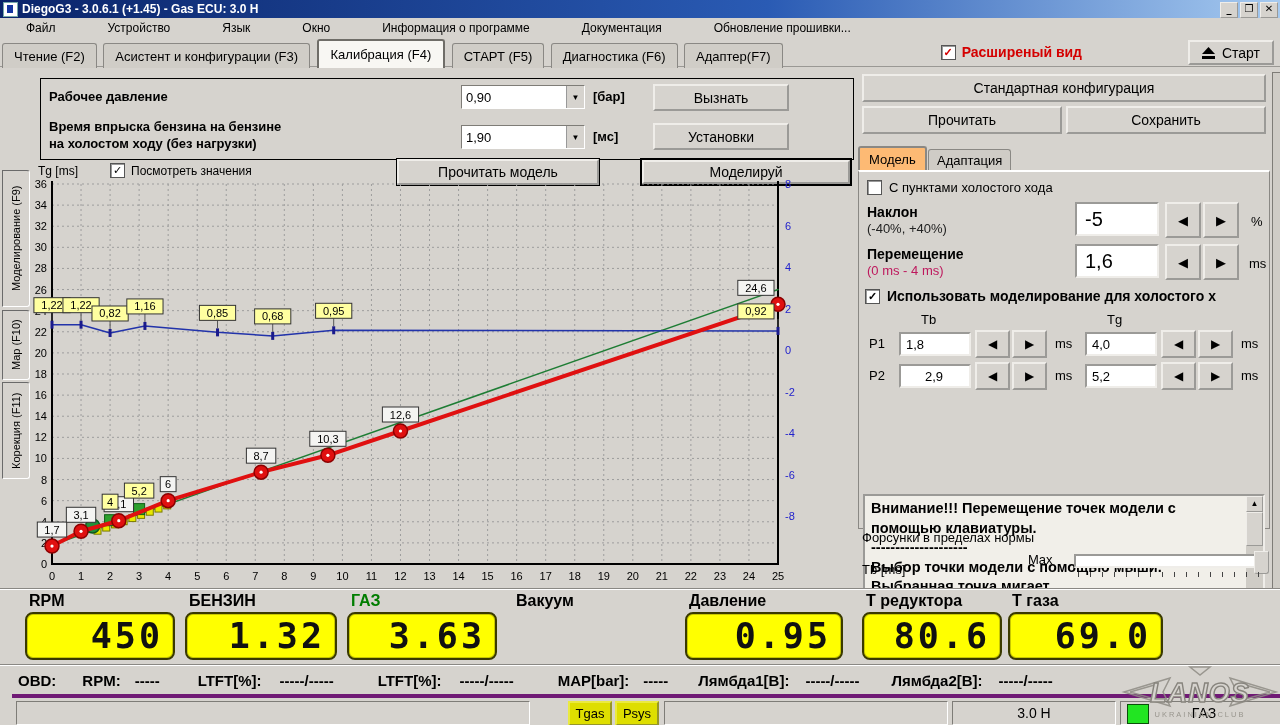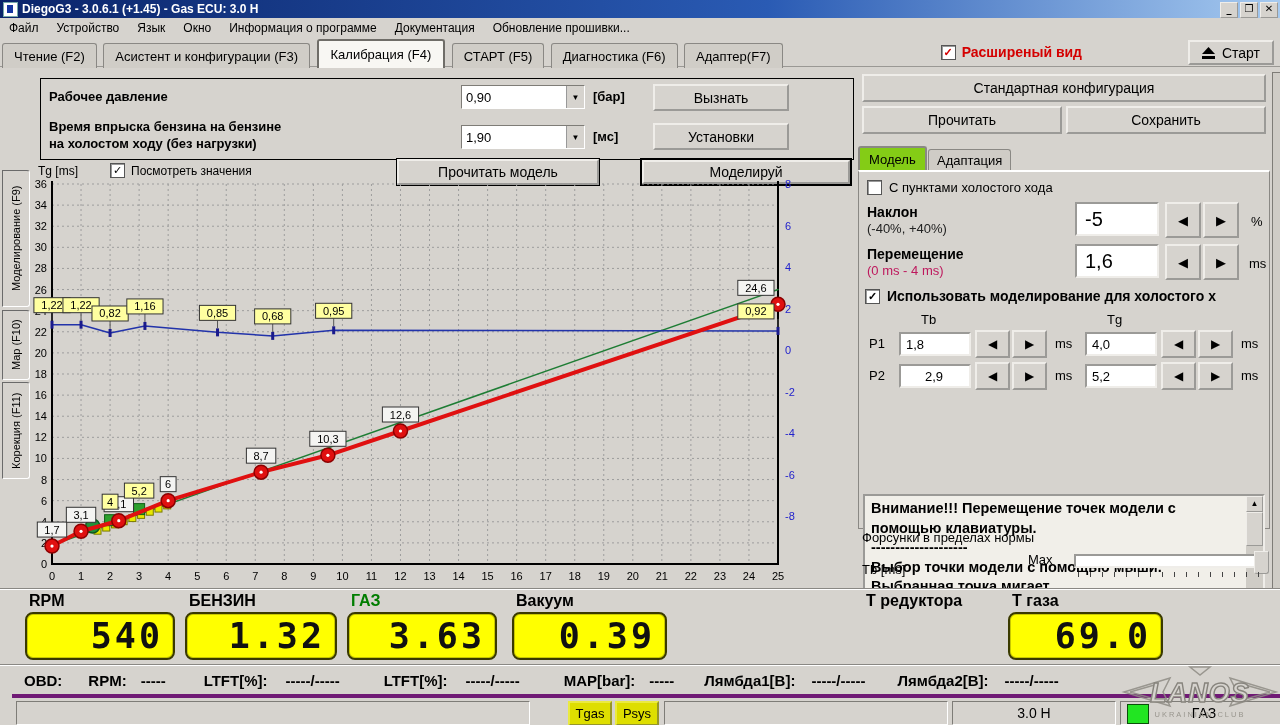--- a/index.html
+++ b/index.html
@@ -12,21 +12,21 @@
   
   .titlebar{left:0;top:0;width:1280px;height:18px;background:linear-gradient(90deg,#0a246a,#2a5bb4 60%,#a6caf0);
             display:flex;align-items:center;color:#fff;font-weight:bold;font-size:12px;padding-left:3px;box-sizing:border-box}
   .appicon{width:13px;height:13px;background:#fff;border:1px solid #7aa;margin-right:4px;position:relative}
   .appicon:before{content:"";position:absolute;left:3px;top:2px;width:6px;height:8px;background:#1536a0}
   .winbtns{position:absolute;right:2px;top:2px;display:flex;gap:2px}
   .winbtn{width:16px;height:14px;background:#d6d3ce;border:1px outset #efede9;font-size:10px;line-height:12px;
           text-align:center;color:#000;font-weight:bold;font-family:"DejaVu Sans",sans-serif}
   
   .menubar{left:0;top:18px;width:1280px;height:20px;display:flex;align-items:center;font-size:12px;background:#d6d3ce}
-  .menuitem{padding:2px 9px}
+  .menuitem{padding:2px 26px}
   
   .tabrow{left:0;top:38px;width:1280px;height:28px;background:#d6d3ce;border-bottom:1px solid #9a9894}
   .tab{position:relative;display:inline-block;margin-left:2px;padding:5px 11px 4px;font-size:13px;
        border:1px solid #8a8884;border-bottom:none;border-radius:3px 3px 0 0;background:#d0cdc7;top:3px}
   .tab.sel{background:#f8f7f3;top:1px;padding:6px 12px 6px;border:2px solid #6f6d68;border-bottom:none;font-weight:normal}
   .extview{position:absolute;right:198px;top:6px;display:flex;align-items:center;gap:6px;font-size:14px;font-weight:bold;color:#d40000}
   .startbtn{position:absolute;right:6px;top:2px;width:86px;height:25px;gap:7px}
   .cb{width:13px;height:13px;background:#fff;border:1px solid #555;box-shadow:inset 1px 1px 0 #999;
       display:inline-flex;align-items:center;justify-content:center;font-size:11px;line-height:11px;flex:0 0 13px}
   
@@ -43,21 +43,21 @@
   .fbtn{position:absolute;width:136px;height:27px}
   .chead{left:36px;top:92px;width:816px;height:28px}
   .cheadlbl{position:absolute;left:2px;top:6px;font-size:12px}
   .cheadcb{position:absolute;left:74px;top:5px;display:flex;gap:6px;align-items:center;font-size:12px}
   .cbtnbox{position:absolute;top:0;height:28px;border:1px solid #000;box-sizing:border-box}
   .cbtn{width:100%;height:100%;border:2px outset #efede9;background:#d6d3ce;display:flex;align-items:center;justify-content:center;font-size:14px;box-sizing:border-box}
   
   .rpanel{left:856px;top:6px;width:424px;height:516px}
   .redge{position:absolute;left:416px;top:0;width:7px;height:516px;border:1px solid;border-color:#7e7c77 #fff #fff #7e7c77;background:#cfccc6}
   .rtab{position:absolute;font-size:13px;padding:3px 8px;border:1px solid #8a8884;border-bottom:none;border-radius:3px 3px 0 0;background:#cfccc6}
-  .rtab.sel{background:#84cc16;font-weight:normal;border-width:2px;padding:4px 9px}
+  .rtab.sel{background:#fdba74;font-weight:normal;border-width:2px;padding:4px 9px}
   .rcontent{position:absolute;left:2px;top:98px;width:410px;height:356px;border:1px solid #8a8884;border-top:2px solid #fff;background:#d6d3ce}
   .biglbl{font-size:14px;font-weight:bold}
   .smlbl{font-size:13px}
   .spinval{position:absolute;width:84px;height:34px;font-size:20px;padding:2px 8px;border:2px inset #efede9;background:#fff;font-family:"Liberation Sans",sans-serif;box-sizing:border-box}
   .spin{position:absolute;width:36px;height:36px;font-size:13px}
   .pinput{position:absolute;width:72px;height:24px;font-size:13px;padding:1px 5px;border:2px inset #efede9;background:#fff;box-sizing:border-box;font-family:"Liberation Sans",sans-serif}
   .pspin{position:absolute;width:35px;height:28px;font-size:12px}
   .ptxt{position:absolute;font-size:13px}
   .infobox{position:absolute;left:4px;top:322px;width:402px;height:130px;border:2px inset #efede9;background:#f1efe9;box-sizing:border-box}
   .infotext{position:absolute;left:6px;top:3px;width:360px;font-size:14.5px;font-weight:bold;line-height:1.35;white-space:pre-line}
@@ -433,45 +433,49 @@
     <div class="slider-handle"></div>
     <div class="slider-ticks"></div>
 
     <div class="redge"></div>
   </div>
 </div>
 
 <div class="abs gaugebar">
   <div class="gauge" style="left:25px;width:150px">
     <div class="glabel">RPM</div>
-    <div class="lcd">540</div>
+    <div class="lcd">450</div>
   </div>
   <div class="gauge" style="left:185px;width:152px">
     <div class="glabel">БЕНЗИН</div>
     <div class="lcd">1.32</div>
   </div>
   <div class="gauge" style="left:347px;width:150px">
     <div class="glabel" style="color: rgb(0, 125, 0);">ГАЗ</div>
     <div class="lcd">3.63</div>
   </div>
   <div class="gauge" style="left:512px;width:155px">
     <div class="glabel">Вакуум</div>
-    <div class="lcd">0.39</div>
+  </div>
+  <div class="gauge" style="left:685px;width:158px">
+    <div class="glabel">Давление</div>
+    <div class="lcd">0.95</div>
   </div>
   <div class="gauge" style="left:862px;width:140px">
     <div class="glabel">Т редуктора</div>
+    <div class="lcd">80.6</div>
   </div>
   <div class="gauge" style="left:1008px;width:155px">
     <div class="glabel">Т газа</div>
     <div class="lcd">69.0</div>
   </div>
 </div>
 
 <div class="abs obd">
-  <span style="margin-left:24px">OBD:</span>
+  <span style="margin-left:18px">OBD:</span>
   <span style="margin-left:26px">RPM:</span>
   <span style="margin-left:14px">-----</span>
   <span style="margin-left:38px">LTFT[%]:</span>
   <span style="margin-left:18px">-----/-----</span>
   <span style="margin-left:44px">LTFT[%]:</span>
   <span style="margin-left:18px">-----/-----</span>
   <span style="margin-left:44px">MAP[bar]:</span>
   <span style="margin-left:14px">-----</span>
   <span style="margin-left:30px">Лямбда1[B]:</span>
   <span style="margin-left:16px">-----/-----</span>

